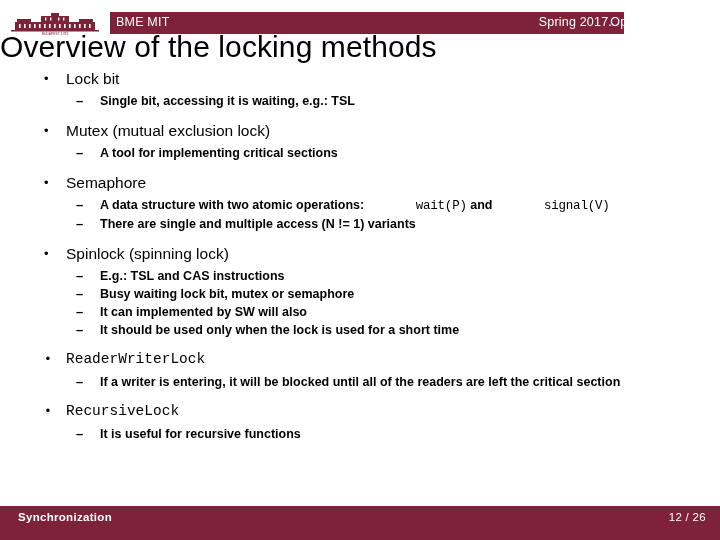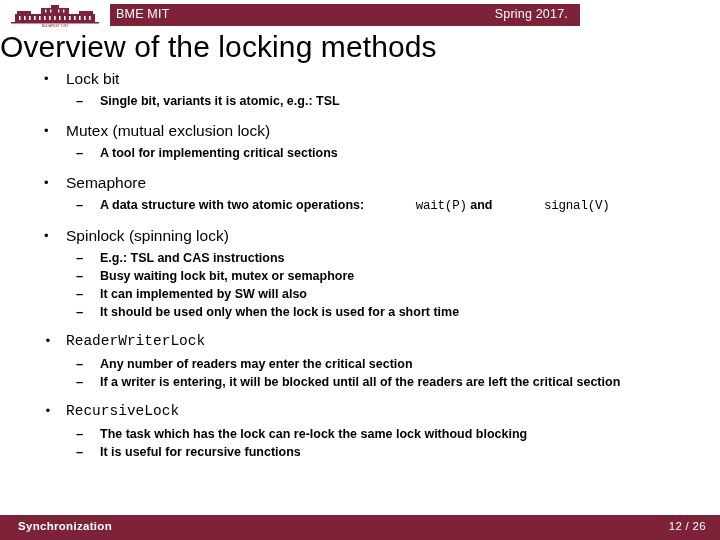--- a/index.html
+++ b/index.html
@@ -12,22 +12,22 @@
     overflow: hidden;
     background: #ffffff;
     font-family: "Liberation Sans", sans-serif;
     color: #000000;
     position: relative;
   }
 
   
   .header-bar {
     position: absolute;
-    left: 0; top: 4px;
-    width: 580px;
+    left: 0; top: 12px;
+    width: 624px;
     height: 22px;
     background: #7d2239;
     display: flex;
     align-items: center;
   }
   .logo-plate {
     position: absolute;
     left: 0; top: 0;
     width: 110px;
     height: 24px;
@@ -130,21 +130,21 @@
     font-weight: normal;
     letter-spacing: -0.2px;
     padding-left: 48px;
   }
 
   
   .footer-bar {
     position: absolute;
     left: 0; bottom: 0;
     width: 720px;
-    height: 25px;
+    height: 34px;
     background: #7d2239;
   }
   .footer-left {
     position: absolute;
     left: 18px; top: 5px;
     font-size: 11.5px;
     font-weight: bold;
     color: #ffffff;
     letter-spacing: 0.3px;
   }
@@ -202,55 +202,54 @@
   <div class="header-center">Operating Systems</div>
   <div class="header-right">Spring 2017.</div>
 </div>
 
 <div class="slide-title">Overview of the locking methods</div>
 
 <div class="body-area" id="slide-body">
     <div class="grp">
       <div class="l1">Lock bit</div>
       <div class="gap-after-l1"></div>
-      <div class="l2"><span>Single bit, variants it is atomic, e.g.: TSL</span></div>
+      <div class="l2"><span>Single bit, accessing it is waiting, e.g.: TSL</span></div>
     </div>
     <div class="grp-space"></div>
     <div class="grp">
       <div class="l1">Mutex (mutual exclusion lock)</div>
       <div class="gap-after-l1"></div>
       <div class="l2"><span>A tool for implementing critical sections</span></div>
     </div>
     <div class="grp-space"></div>
     <div class="grp">
       <div class="l1">Semaphore</div>
       <div class="gap-after-l1"></div>
       <div class="l2"><span>A data structure with two atomic operations: </span><span class="mono">wait(P)</span><span> and </span><span class="mono">signal(V)</span></div>
+      <div class="l2"><span>There are single and multiple access (N != 1) variants</span></div>
     </div>
     <div class="grp-space"></div>
     <div class="grp">
       <div class="l1">Spinlock (spinning lock)</div>
       <div class="gap-after-l1"></div>
       <div class="l2"><span>E.g.: TSL and CAS instructions</span></div>
       <div class="l2"><span>Busy waiting lock bit, mutex or semaphore</span></div>
       <div class="l2"><span>It can implemented by SW will also</span></div>
       <div class="l2"><span>It should be used only when the lock is used for a short time</span></div>
     </div>
     <div class="grp-space"></div>
     <div class="grp">
       <div class="l1" style="font-family: &quot;Liberation Mono&quot;, &quot;DejaVu Sans Mono&quot;, monospace; font-size: 14.5px;">ReaderWriterLock</div>
       <div class="gap-after-l1"></div>
-      <div class="l2"><span>Any number of readers may enter the critical section</span></div>
       <div class="l2"><span>If a writer is entering, it will be blocked until all of the readers are left the critical section</span></div>
     </div>
     <div class="grp-space"></div>
     <div class="grp">
       <div class="l1" style="font-family: &quot;Liberation Mono&quot;, &quot;DejaVu Sans Mono&quot;, monospace; font-size: 14.5px;">RecursiveLock</div>
       <div class="gap-after-l1"></div>
-      <div class="l2"><span>The task which has the lock can re-lock the same lock withoud blocking</span></div>
       <div class="l2"><span>It is useful for recursive functions</span></div>
     </div>
   </div>
 
 <div class="footer-bar">
   <div class="footer-left">Synchronization</div>
   <div class="footer-right">12 / 26</div>
 </div>
 
 </body></html>

